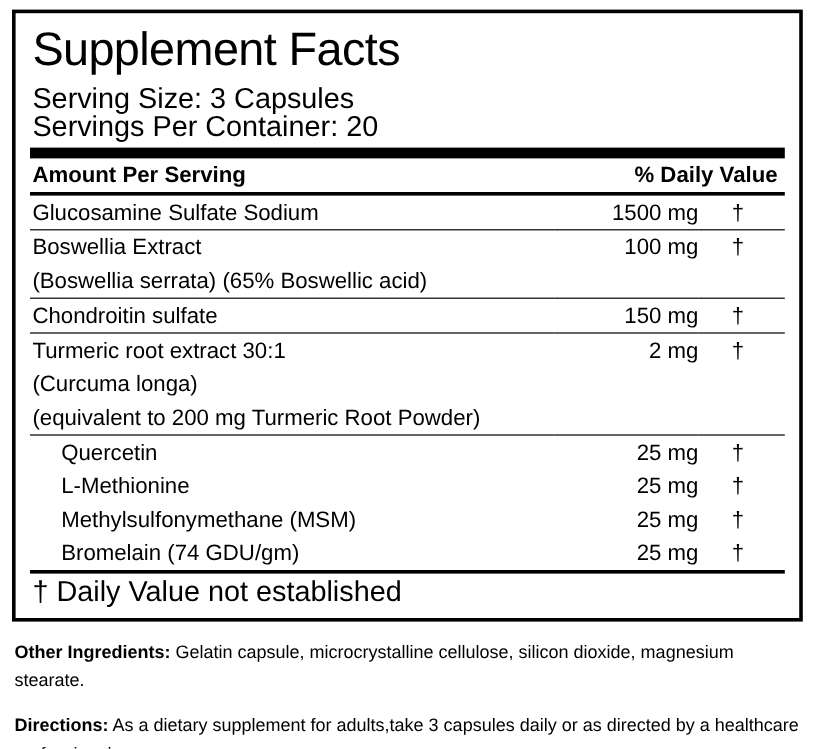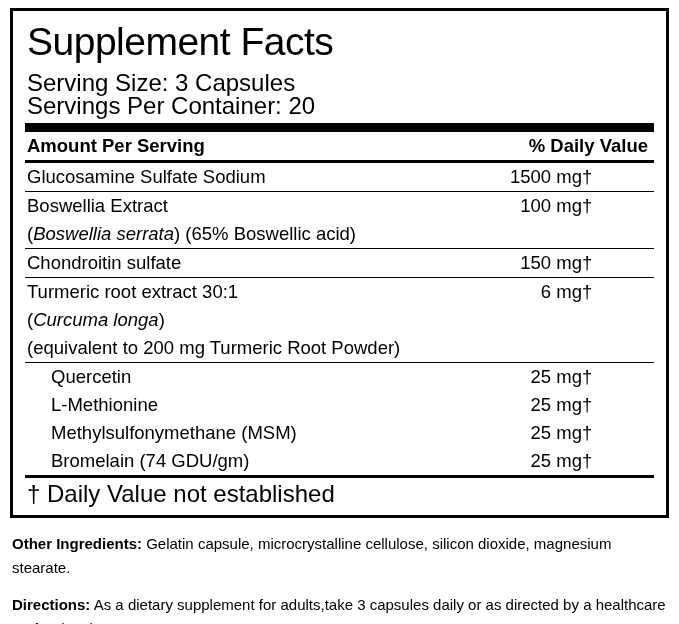--- a/index.html
+++ b/index.html
@@ -52,24 +52,24 @@
     border-collapse: collapse;
     font-size: 18.5px;
   }
   table.facts td {
     padding: 2px 0 3px 0;
     vertical-align: top;
     line-height: 23px;
   }
   .col-name { text-align: left; padding-left: 2px !important; }
   .col-amt  { text-align: right; width: 120px; white-space: nowrap; }
-  .col-dv   { text-align: left; width: 66px; white-space: nowrap; padding-right: 6px !important; }
+  .col-dv   { text-align: center; width: 66px; white-space: nowrap; padding-right: 6px !important; }
   .hdr td { font-weight: bold; padding: 3px 0 4px 0; }
   .sub { padding-left: 26px !important; }
-  .ital { font-style: italic; }
+  .ital { }
   tr.sep td {
     padding: 0;
     height: 0;
     border-top: 1.5px solid #000;
   }
   .footnote {
     font-size: 24px;
     line-height: 23px;
     padding: 4px 0 2px 2px;
   }
@@ -139,21 +139,21 @@
           <td class="col-name">Chondroitin sulfate</td>
           <td class="col-amt">150 mg</td>
           <td class="col-dv">†</td>
         </tr>
         <tr class="sep">
             <td colspan="3"></td>
           </tr>
 
         <tr>
           <td class="col-name">Turmeric root extract 30:1</td>
-          <td class="col-amt">6 mg</td>
+          <td class="col-amt">2 mg</td>
           <td class="col-dv">†</td>
         </tr>
         <tr>
           <td class="col-name" colspan="3">
             <span>(</span><span class="ital">Curcuma longa</span><span>)</span>
           </td>
         </tr>
         <tr>
           <td class="col-name" colspan="3">(equivalent to 200 mg Turmeric Root Powder)</td>
         </tr>

